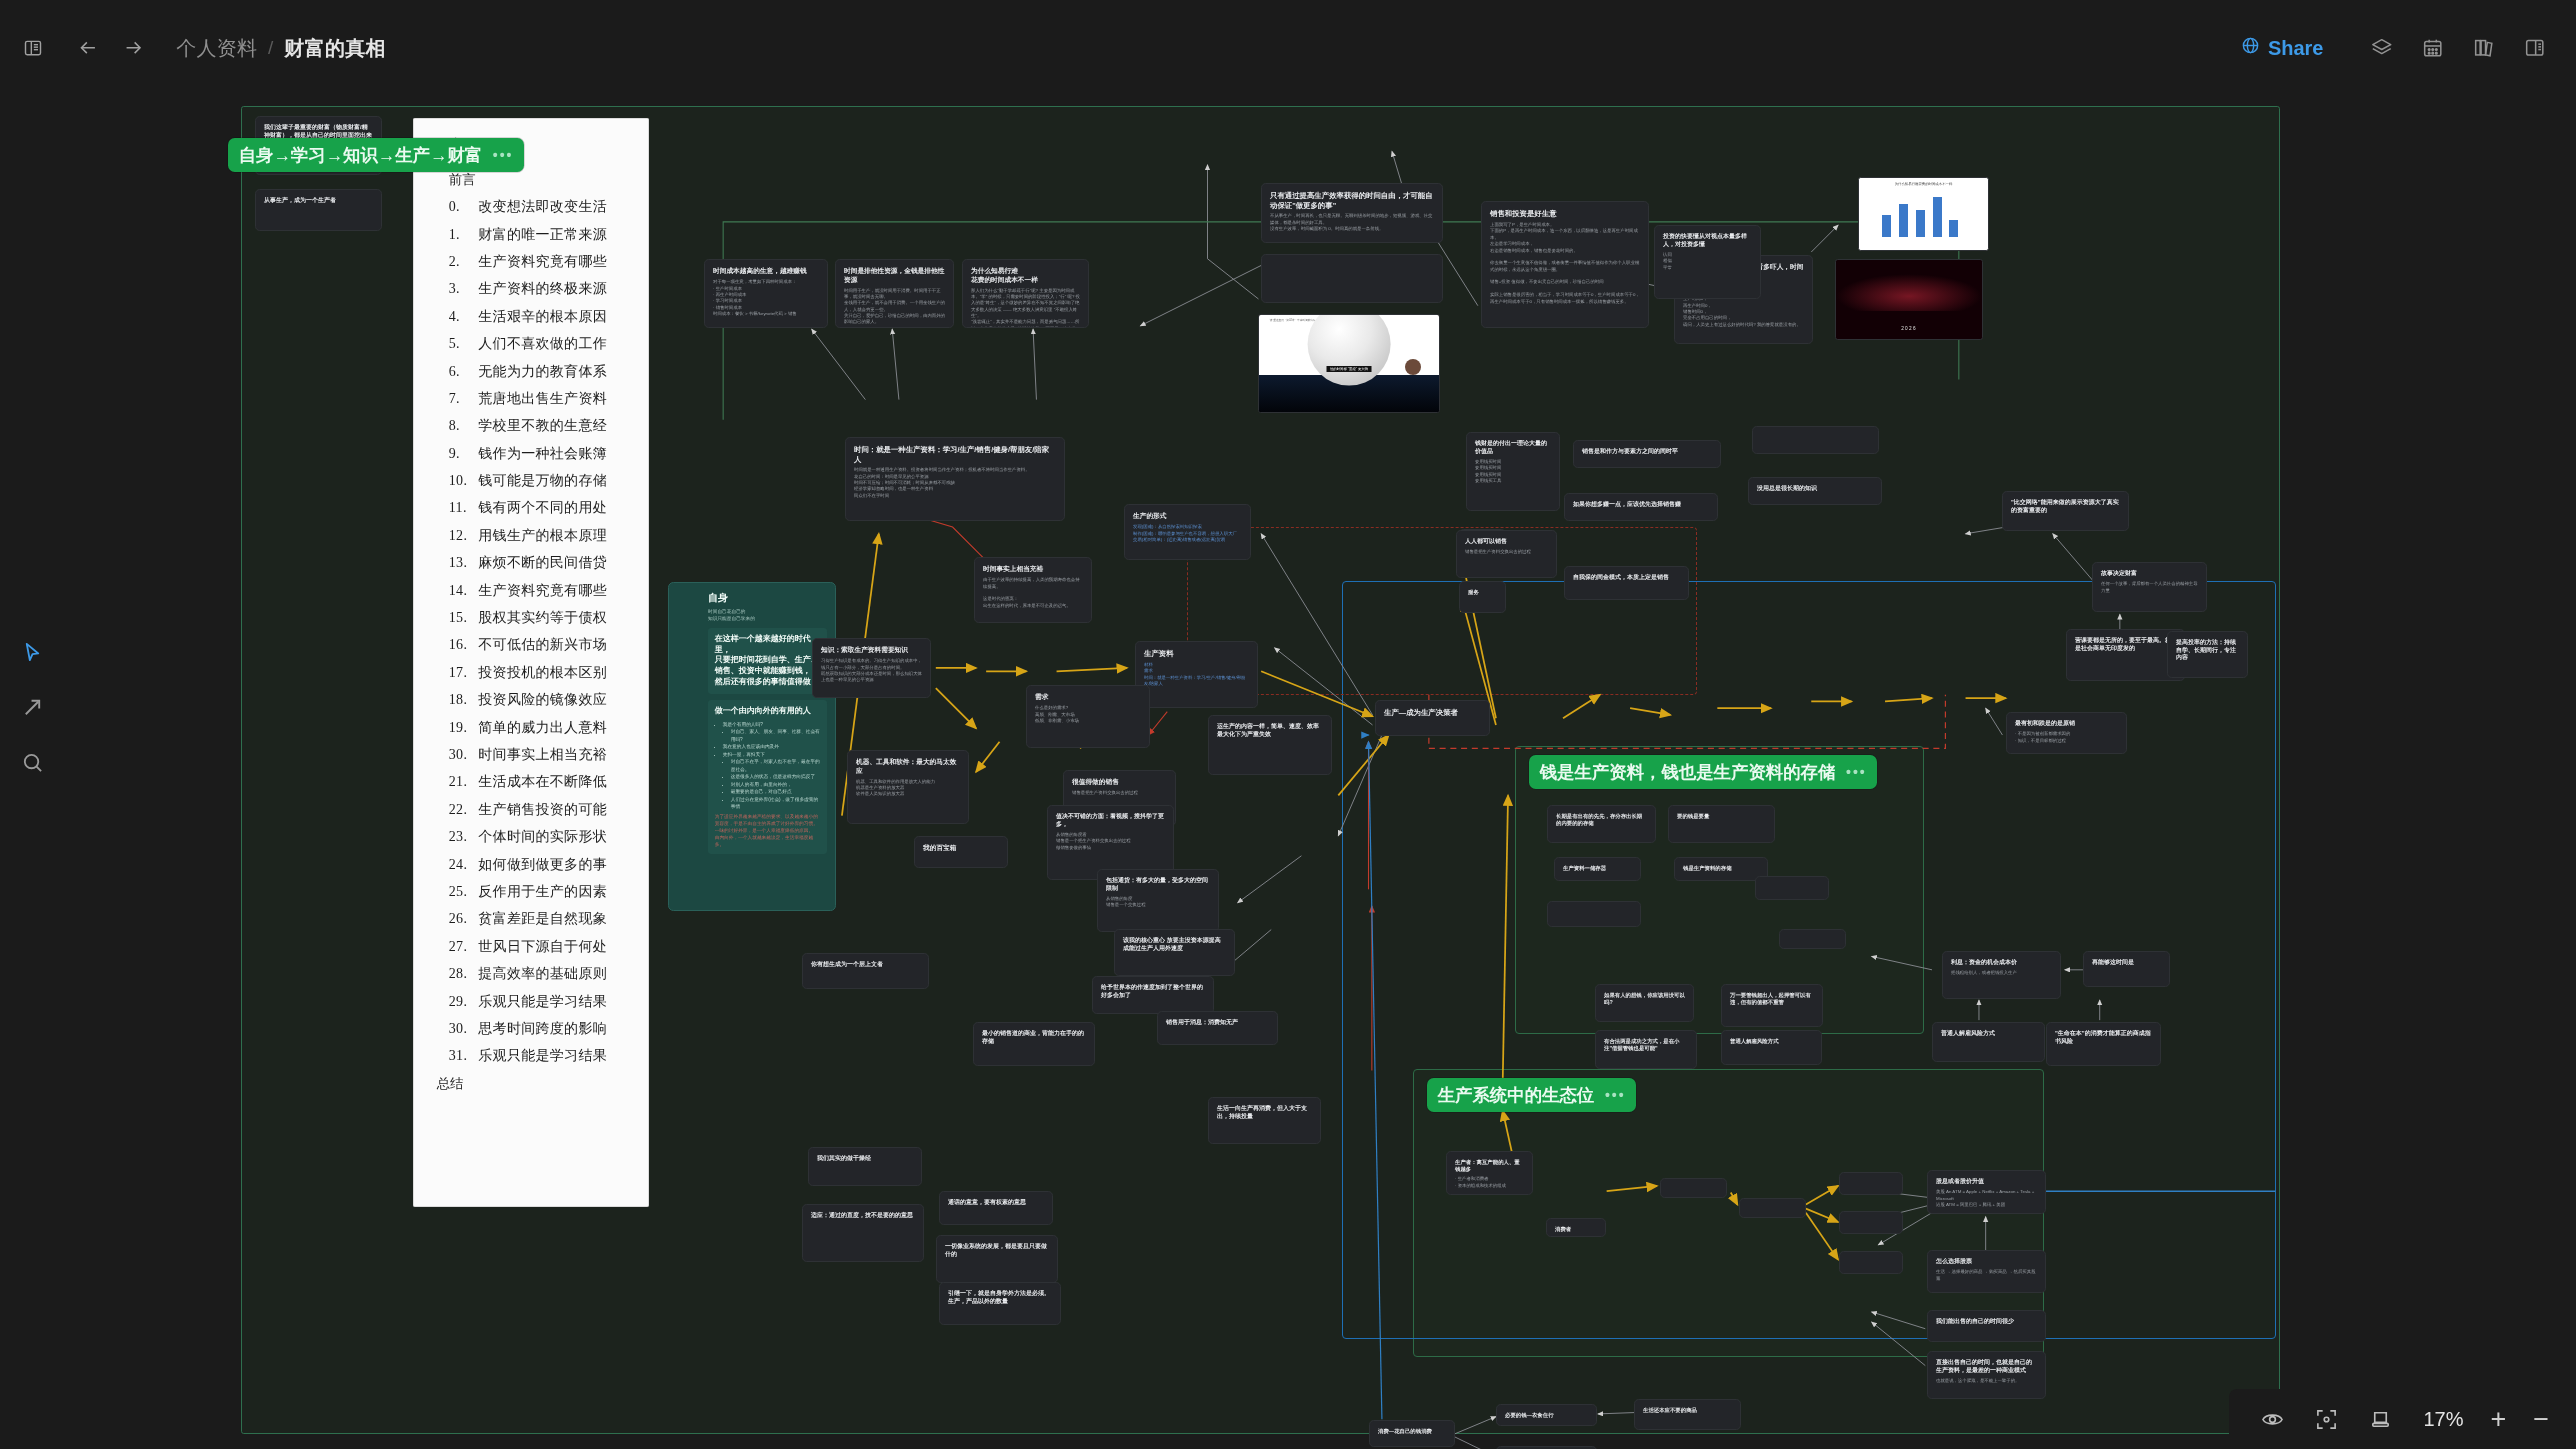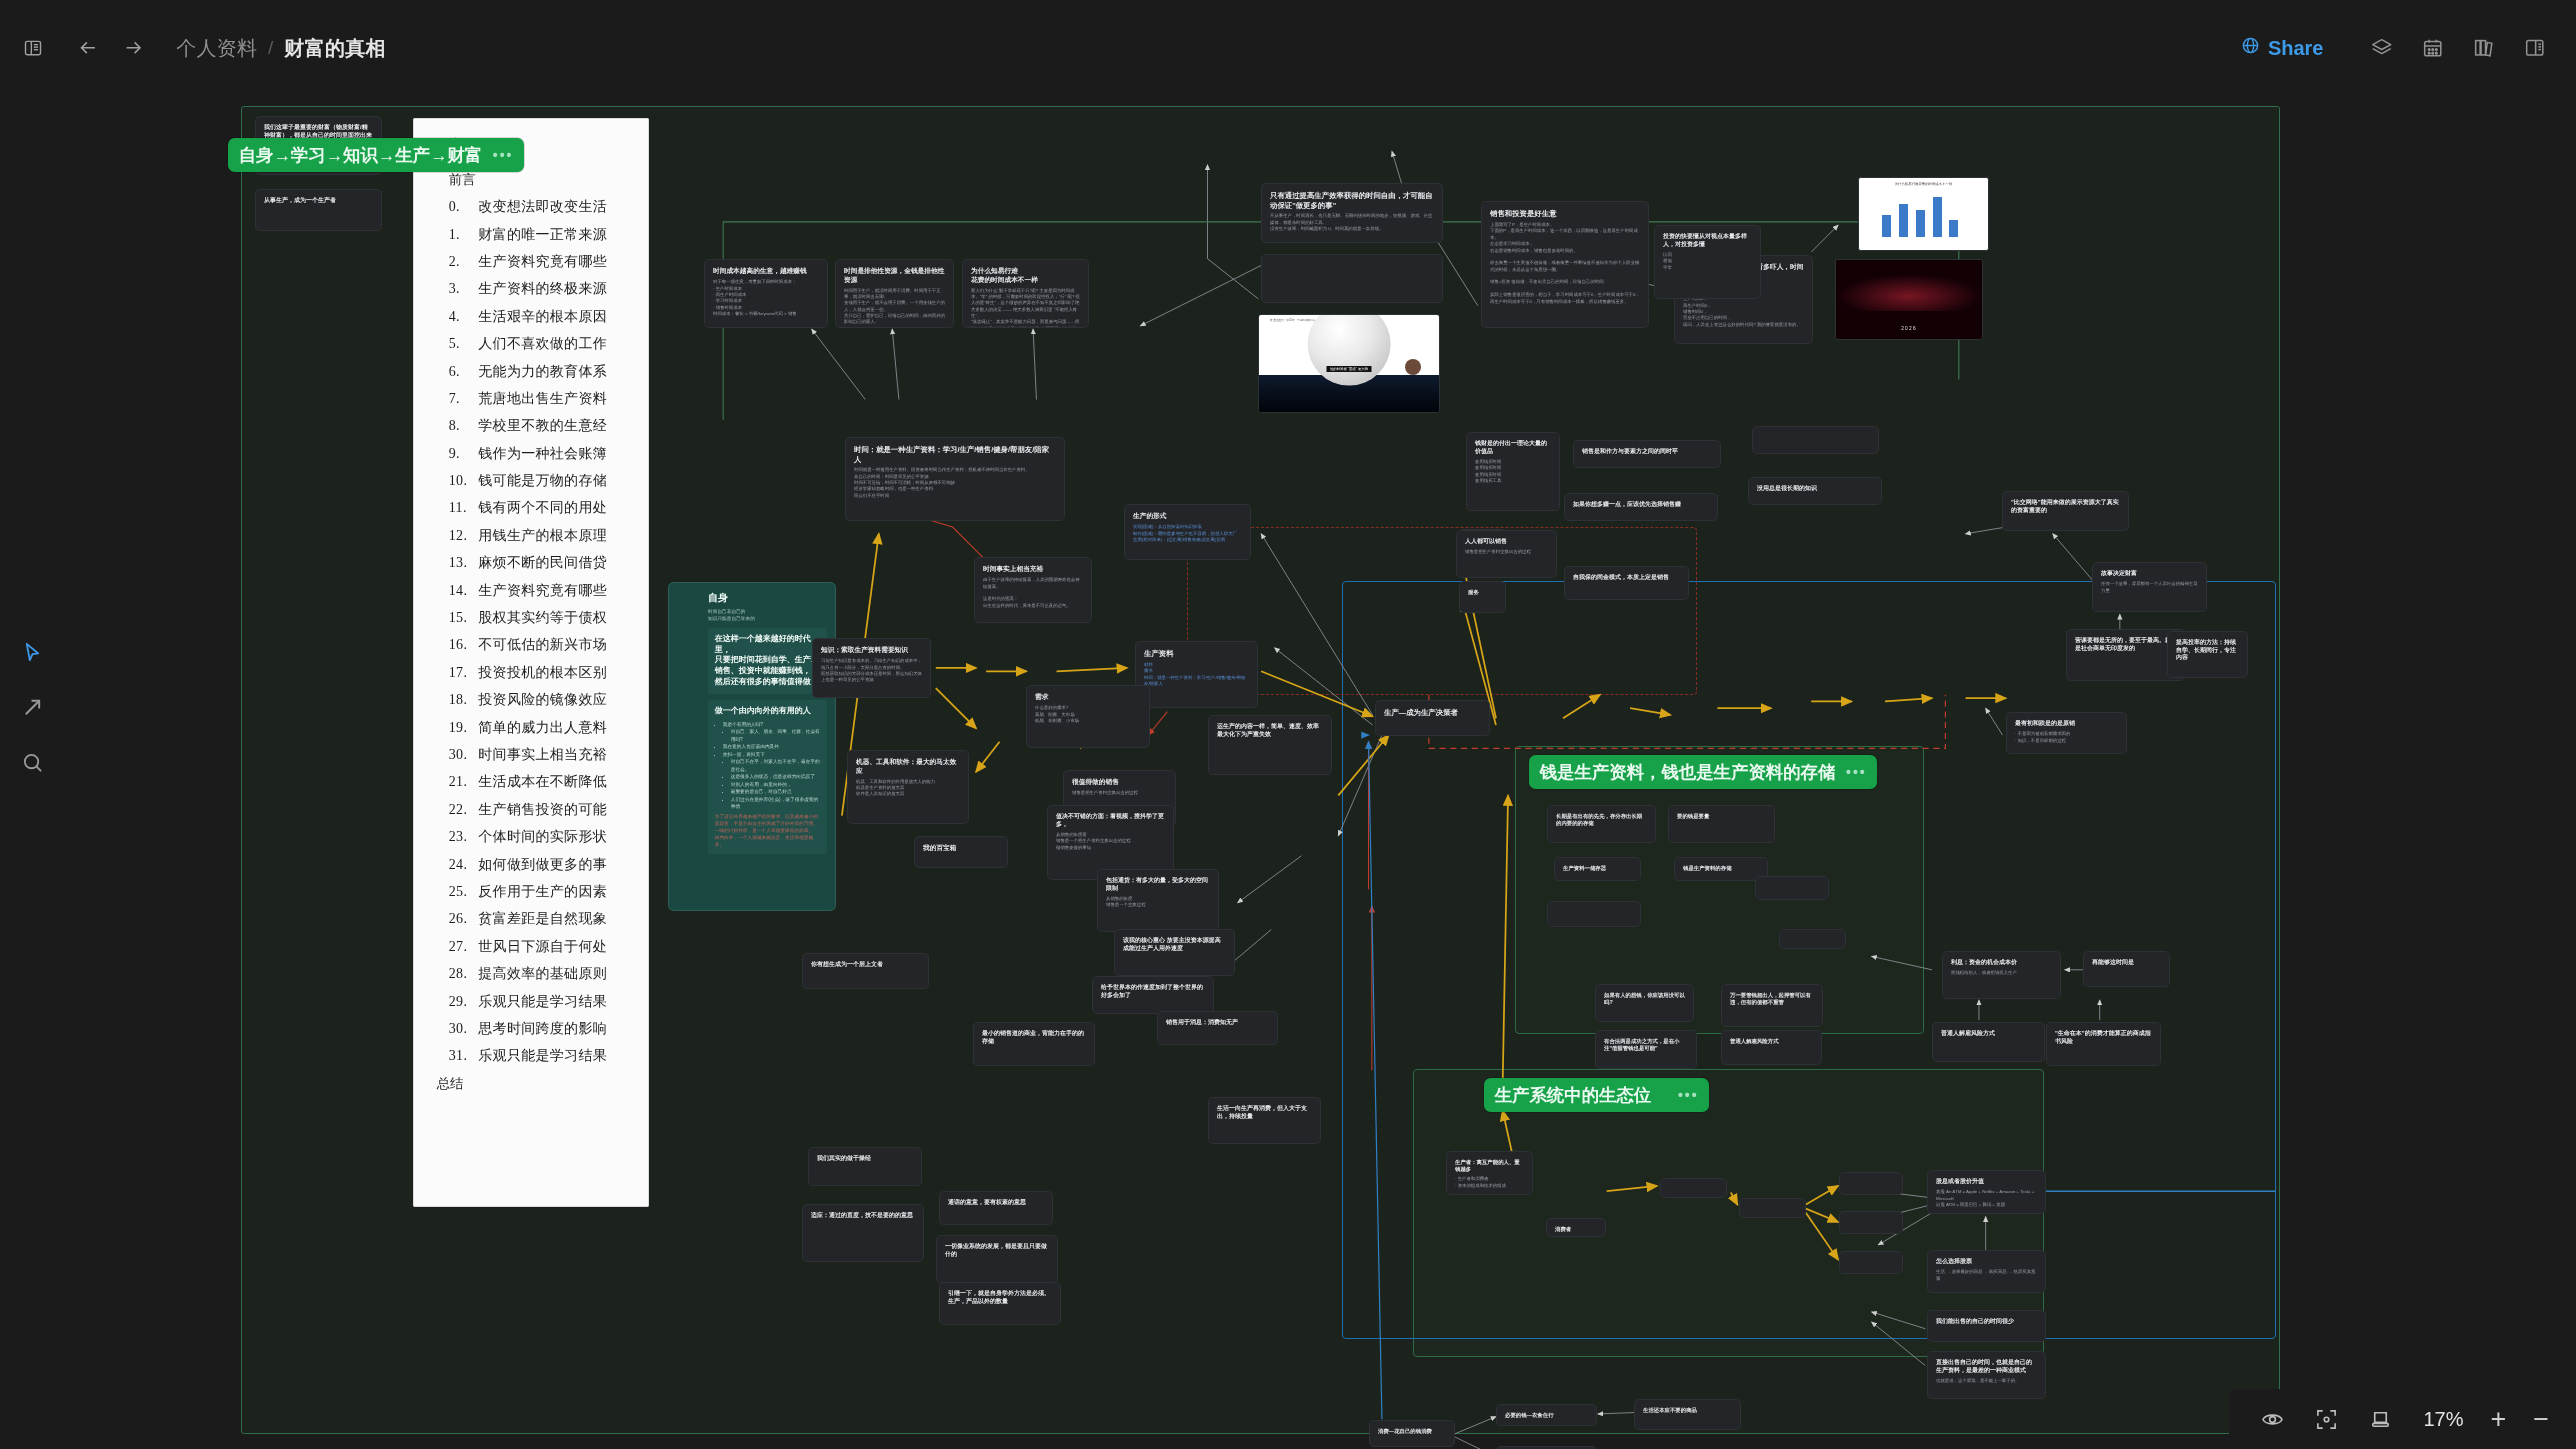--- a/index.html
+++ b/index.html
@@ -60,21 +60,21 @@
   .pill {
     position: absolute; display: flex; align-items: center;
     background: #17a24a; border-radius: 6.7px;
     padding: 4.7px 10.7px 5.4px 10.7px;
     color: #eafaf0; font-weight: bold; white-space: nowrap;
     box-shadow: 0 0 0 0.7px rgba(0,0,0,.2);
   }
   .pill .dots { margin-left: 10.7px; color: #a8e3c1; letter-spacing: 2px; font-size: .8em; }
   #pill-top { left: 228px; top: 74px; font-size: 17.4px; z-index: 40; }
   #pill-money { left: 1529px; top: 691px; font-size: 17.4px; }
-  #pill-eco   { left: 1484px; top: 1014px; font-size: 17.4px; gap: 16px; }
+  #pill-eco   { left: 1427px; top: 1014px; font-size: 17.4px; }
 
   .region {
     position: absolute; border: 0.7px solid #2d6b47; border-radius: 4px;
     background: rgba(30,44,34,.45);
   }
   #region-money { left: 1515px; top: 682px; width: 409px; height: 288px; }
   #region-eco   { left: 1413px; top: 1005px; width: 631px; height: 288px; }
   #region-blue  { left: 1342px; top: 517px; width: 934px; height: 758px; border:0.7px solid #1e6fb5; background:none; }
   #region-red   { left: 1187px; top: 463px; width: 510px; height: 168px; border:0.7px dashed #8a2c22; background:none; }
 

